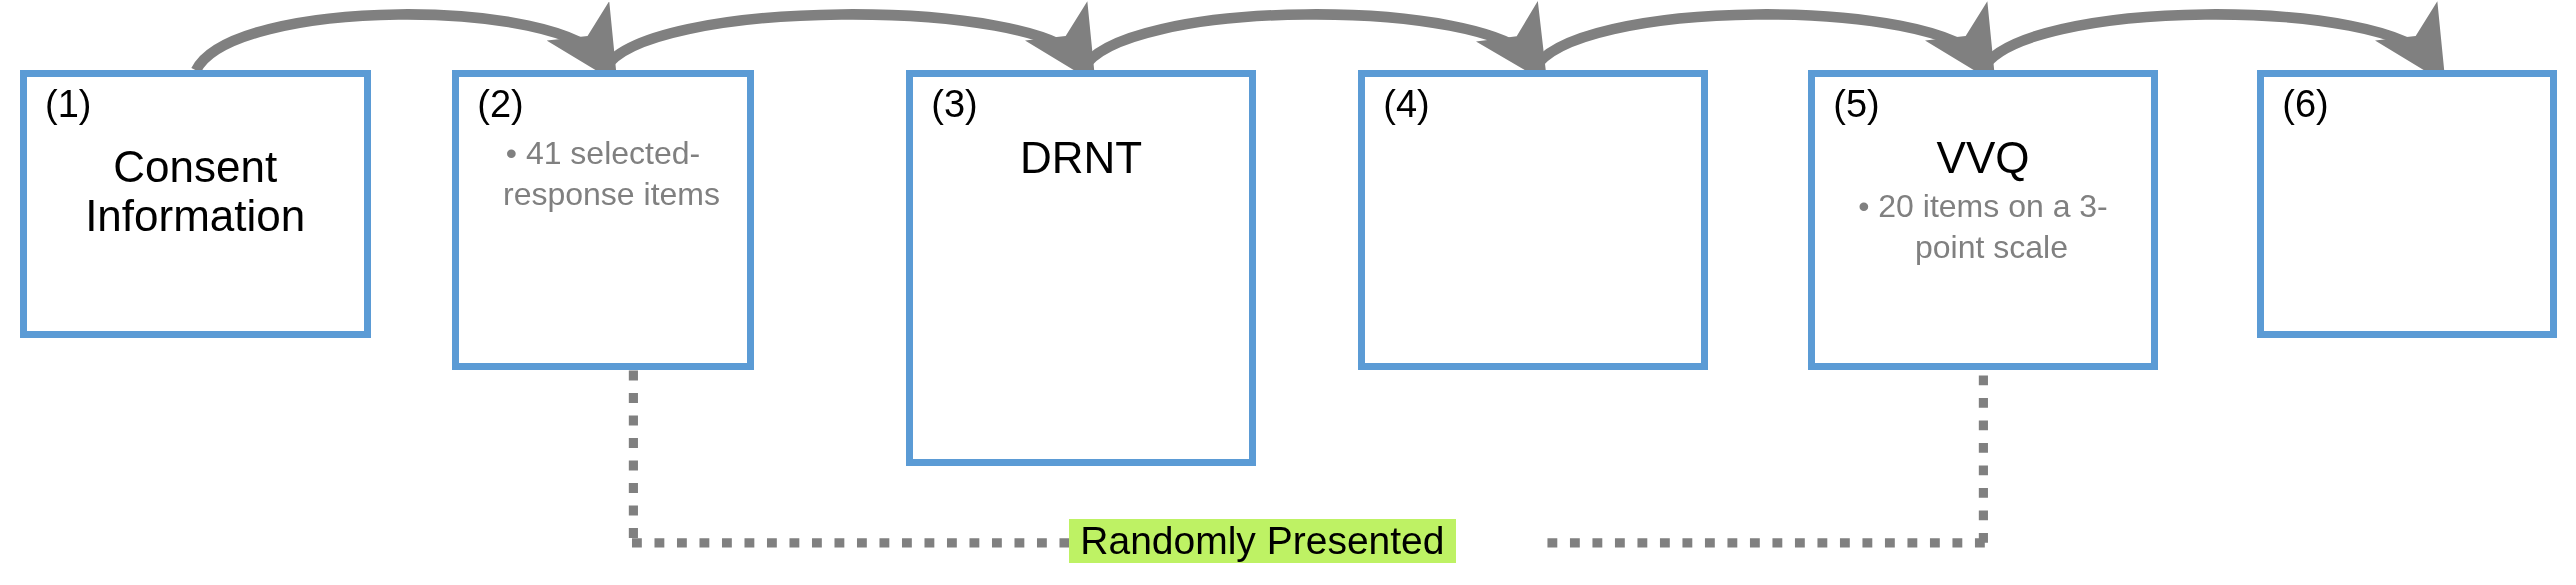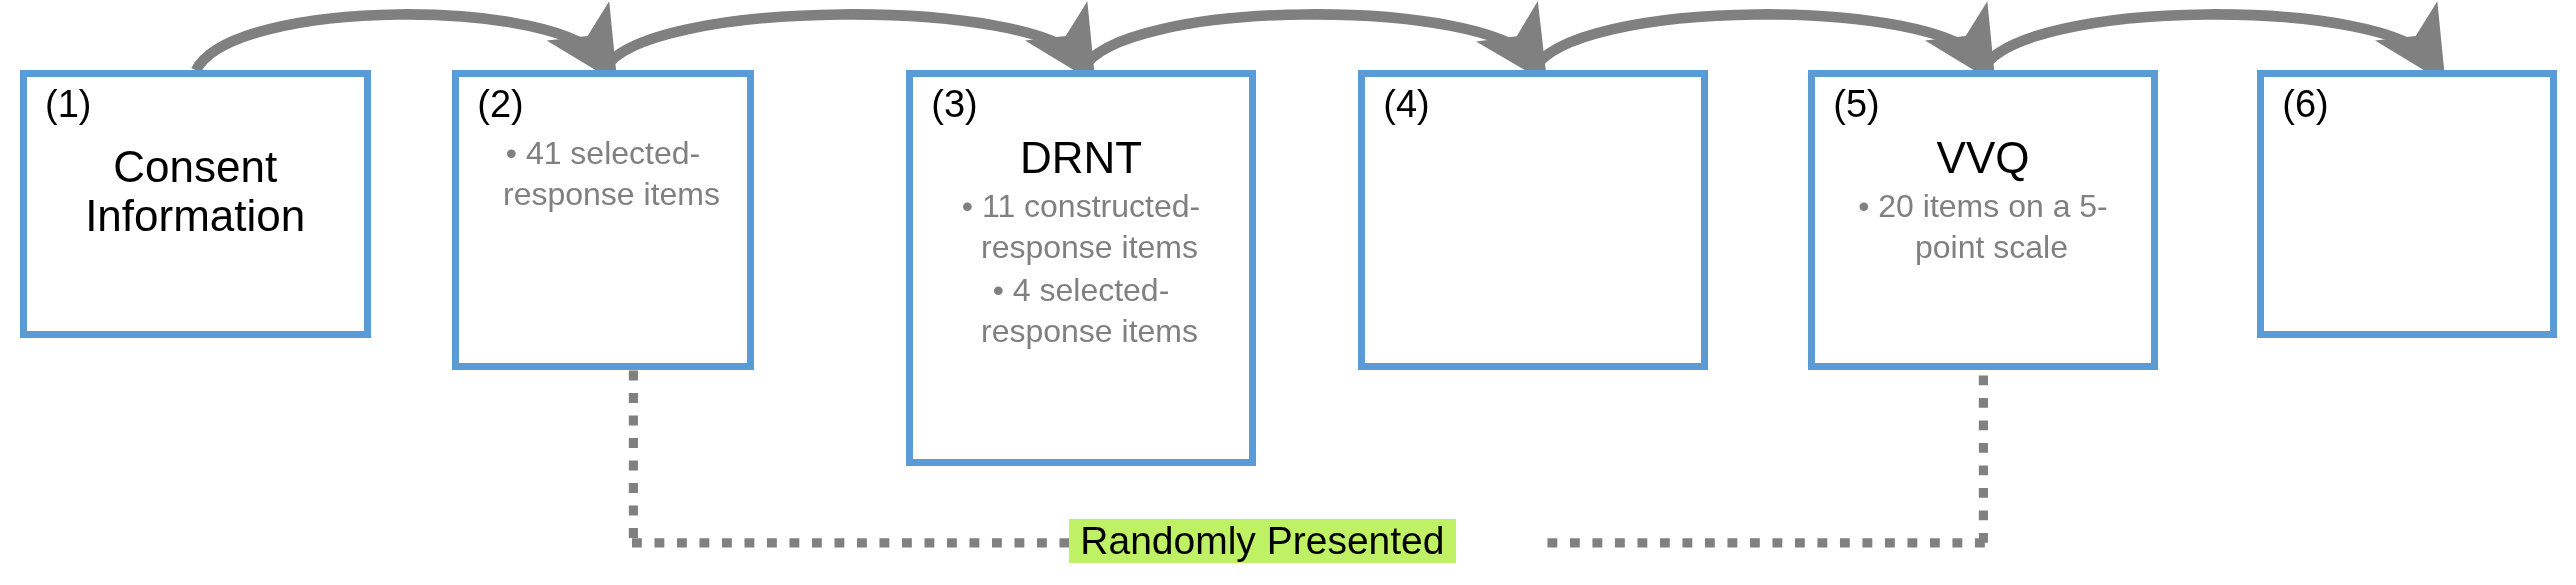--- a/index.html
+++ b/index.html
@@ -110,37 +110,33 @@
       <ul class="bullets">
           <li>41 selected-response items</li>
         </ul>
     </div>
   </div>
 
   <div class="box" style="left:906px;top:70px;width:350px;height:396px;">
     <div class="box-num">(3)</div>
     <div class="box-inner" style="top:56px;">
       <div class="box-title">DRNT</div>
-      <ul class="bullets">
-          <li>11 constructed-response items</li>
-          <li>4 selected-response items</li>
-        </ul>
     </div>
   </div>
 
   <div class="box" style="left:1358px;top:70px;width:350px;height:300px;">
     <div class="box-num">(4)</div>
   </div>
 
   <div class="box" style="left:1808px;top:70px;width:350px;height:300px;">
     <div class="box-num">(5)</div>
     <div class="box-inner" style="top:56px;">
       <div class="box-title">VVQ</div>
       <ul class="bullets">
-          <li>20 items on a 5-point scale</li>
+          <li>20 items on a 3-point scale</li>
         </ul>
     </div>
   </div>
 
   <div class="box" style="left:2257px;top:70px;width:300px;height:268px;">
     <div class="box-num">(6)</div>
   </div>
 
   <div class="rand-label" style="left:1069px;top:519px;">Randomly Presented</div>
 

